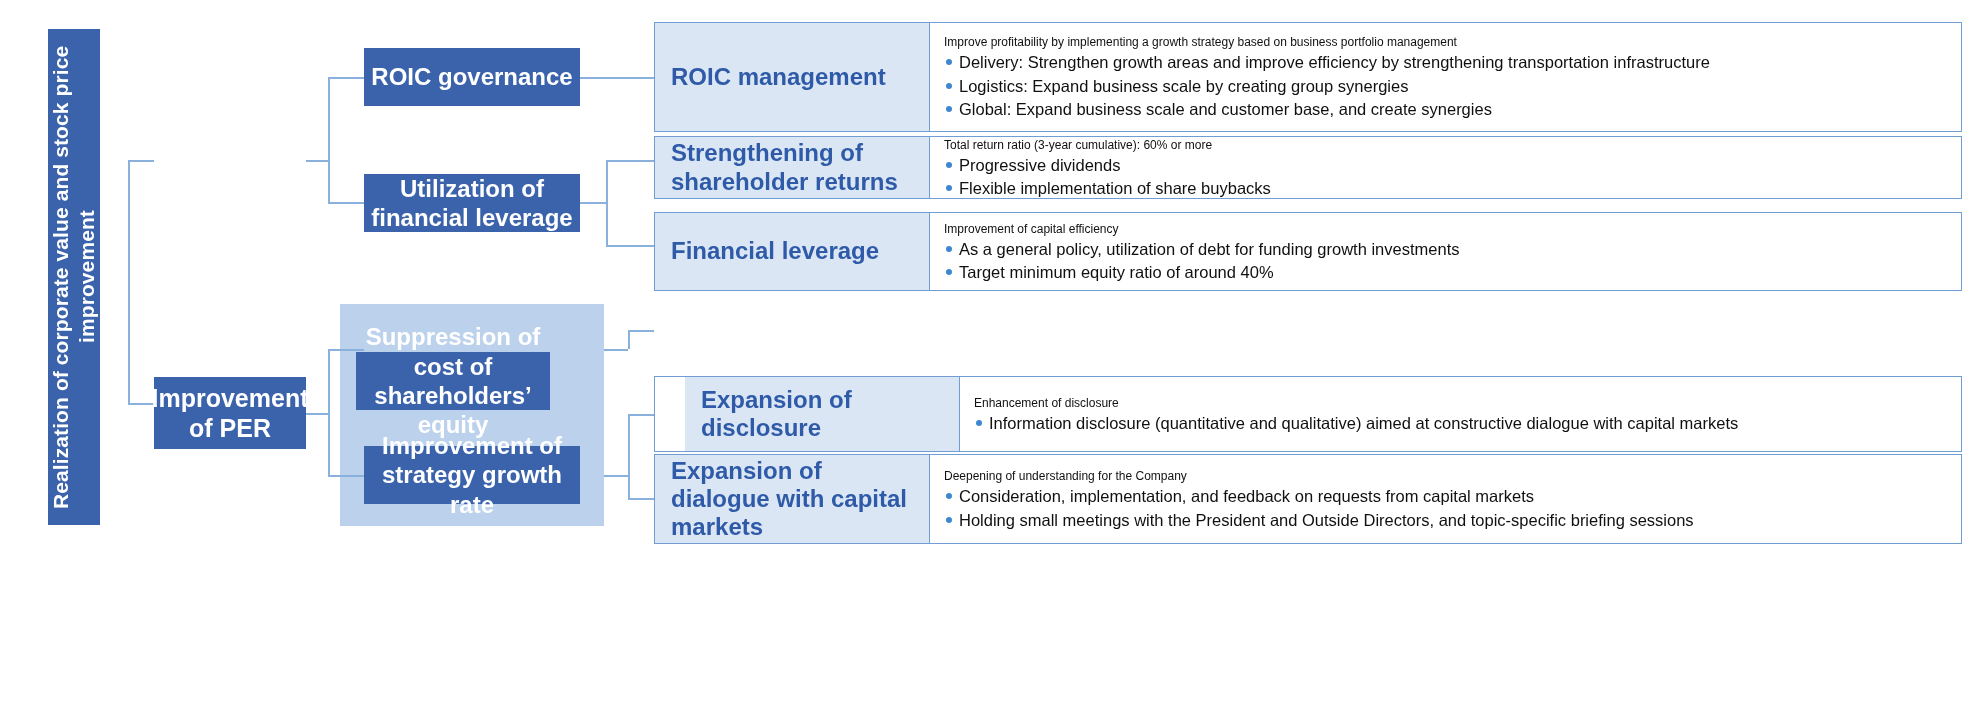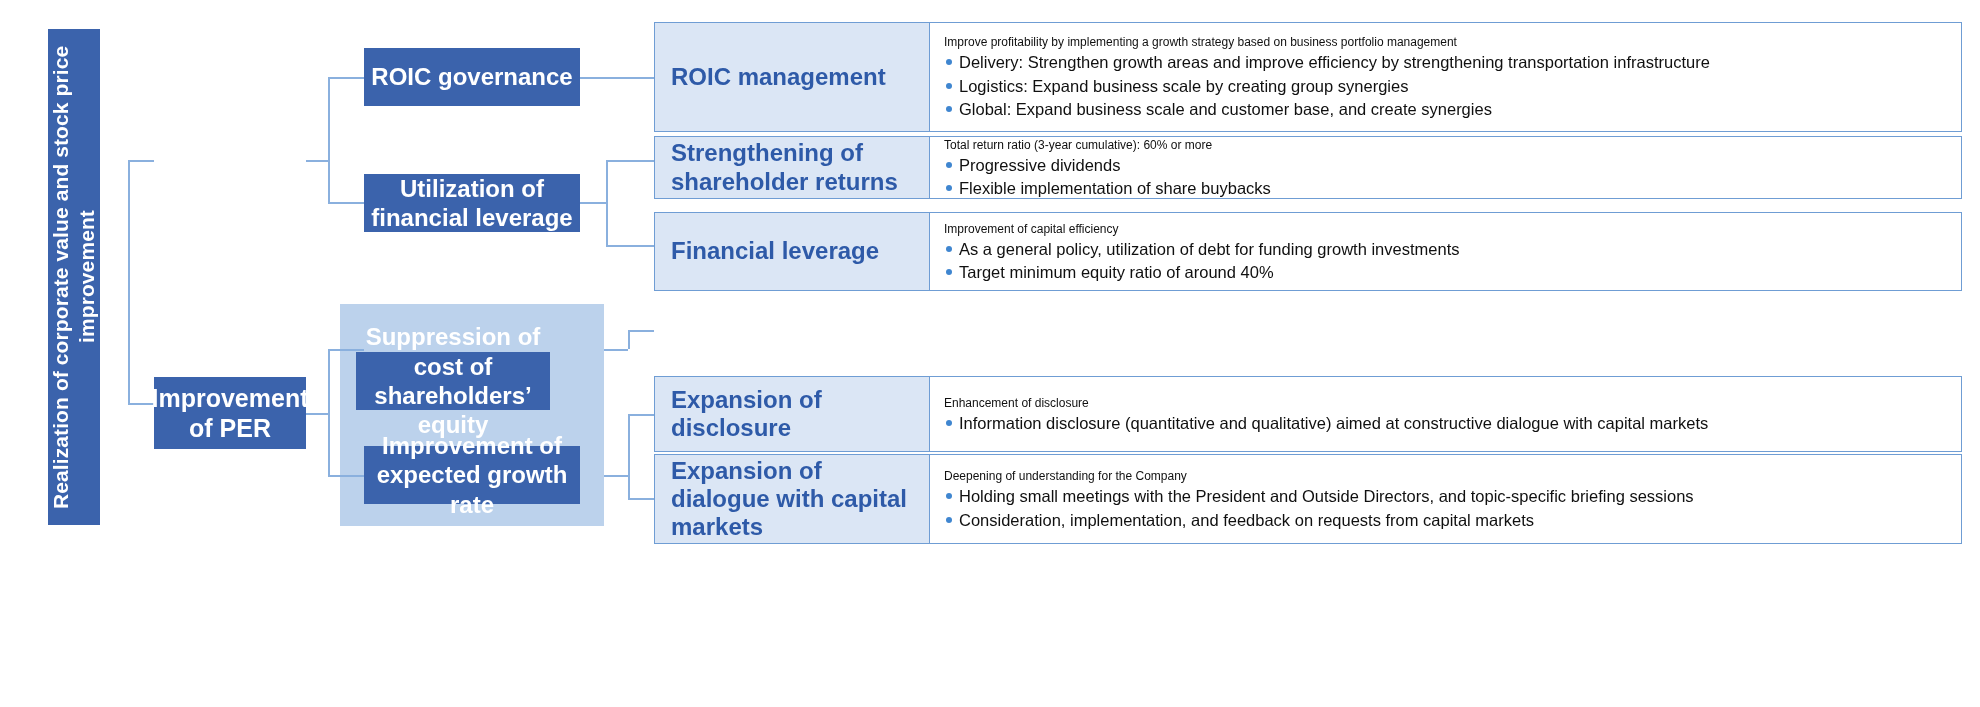--- a/index.html
+++ b/index.html
@@ -116,21 +116,21 @@
   <div class="ln lnv" style="left:328px;top:349px;height:127px;"></div>
   <div class="ln lnh" style="left:328px;top:349px;width:36px;"></div>
   <div class="ln lnh" style="left:328px;top:475px;width:36px;"></div>
 
   <div class="darkbox lvl2" style="left:364px;top:48px;width:216px;height:58px;">ROIC governance</div>
 
   <div class="darkbox lvl2" style="left:364px;top:174px;width:216px;height:58px;">Utilization of financial leverage</div>
 
   <div class="darkbox lvl2" style="left:356px;top:320px;width:194px;height:58px;margin-top:32px;">Suppression of cost of shareholders’ equity</div>
 
-  <div class="darkbox lvl2" style="left:364px;top:446px;width:216px;height:58px;">Improvement of expected growth rate</div>
+  <div class="darkbox lvl2" style="left:364px;top:446px;width:216px;height:58px;">Improvement of strategy growth rate</div>
 
   <div class="ln lnh" style="left:580px;top:77px;width:74px;"></div>
 
   <div class="ln lnh" style="left:580px;top:202px;width:26px;"></div>
   <div class="ln lnv" style="left:606px;top:160px;height:85px;"></div>
   <div class="ln lnh" style="left:606px;top:160px;width:48px;"></div>
   <div class="ln lnh" style="left:606px;top:245px;width:48px;"></div>
 
   <div class="ln lnh" style="left:604px;top:349px;width:24px;"></div>
   <div class="ln lnv" style="left:628px;top:330px;height:19px;"></div>
@@ -169,34 +169,34 @@
     <div class="rowbody">
       <div class="headline">Improvement of capital efficiency</div>
       <ul class="bullets">
         <li>As a general policy, utilization of debt for funding growth investments</li>
         <li>Target minimum equity ratio of around 40%</li>
       </ul>
     </div>
   </div>
 
 
-  <div class="rowbox" style="left:654px;top:376px;width:1308px;height:76px;">
+  <div class="rowbox" style="left:654px;top:376px;width:1308px;height:76px;padding-left:30px;">
     <div class="rowlabel">Expansion of disclosure</div>
     <div class="rowbody">
       <div class="headline">Enhancement of disclosure</div>
       <ul class="bullets">
         <li>Information disclosure (quantitative and qualitative) aimed at constructive dialogue with capital markets</li>
       </ul>
     </div>
   </div>
 
   <div class="rowbox" style="left:654px;top:454px;width:1308px;height:90px;">
     <div class="rowlabel">Expansion of dialogue with capital markets</div>
     <div class="rowbody">
       <div class="headline">Deepening of understanding for the Company</div>
       <ul class="bullets">
+        <li>Consideration, implementation, and feedback on requests from capital markets</li>
         <li>Holding small meetings with the President and Outside Directors, and topic-specific briefing sessions</li>
-        <li>Consideration, implementation, and feedback on requests from capital markets</li>
       </ul>
     </div>
   </div>
 
 </div>
 
 </body></html>

